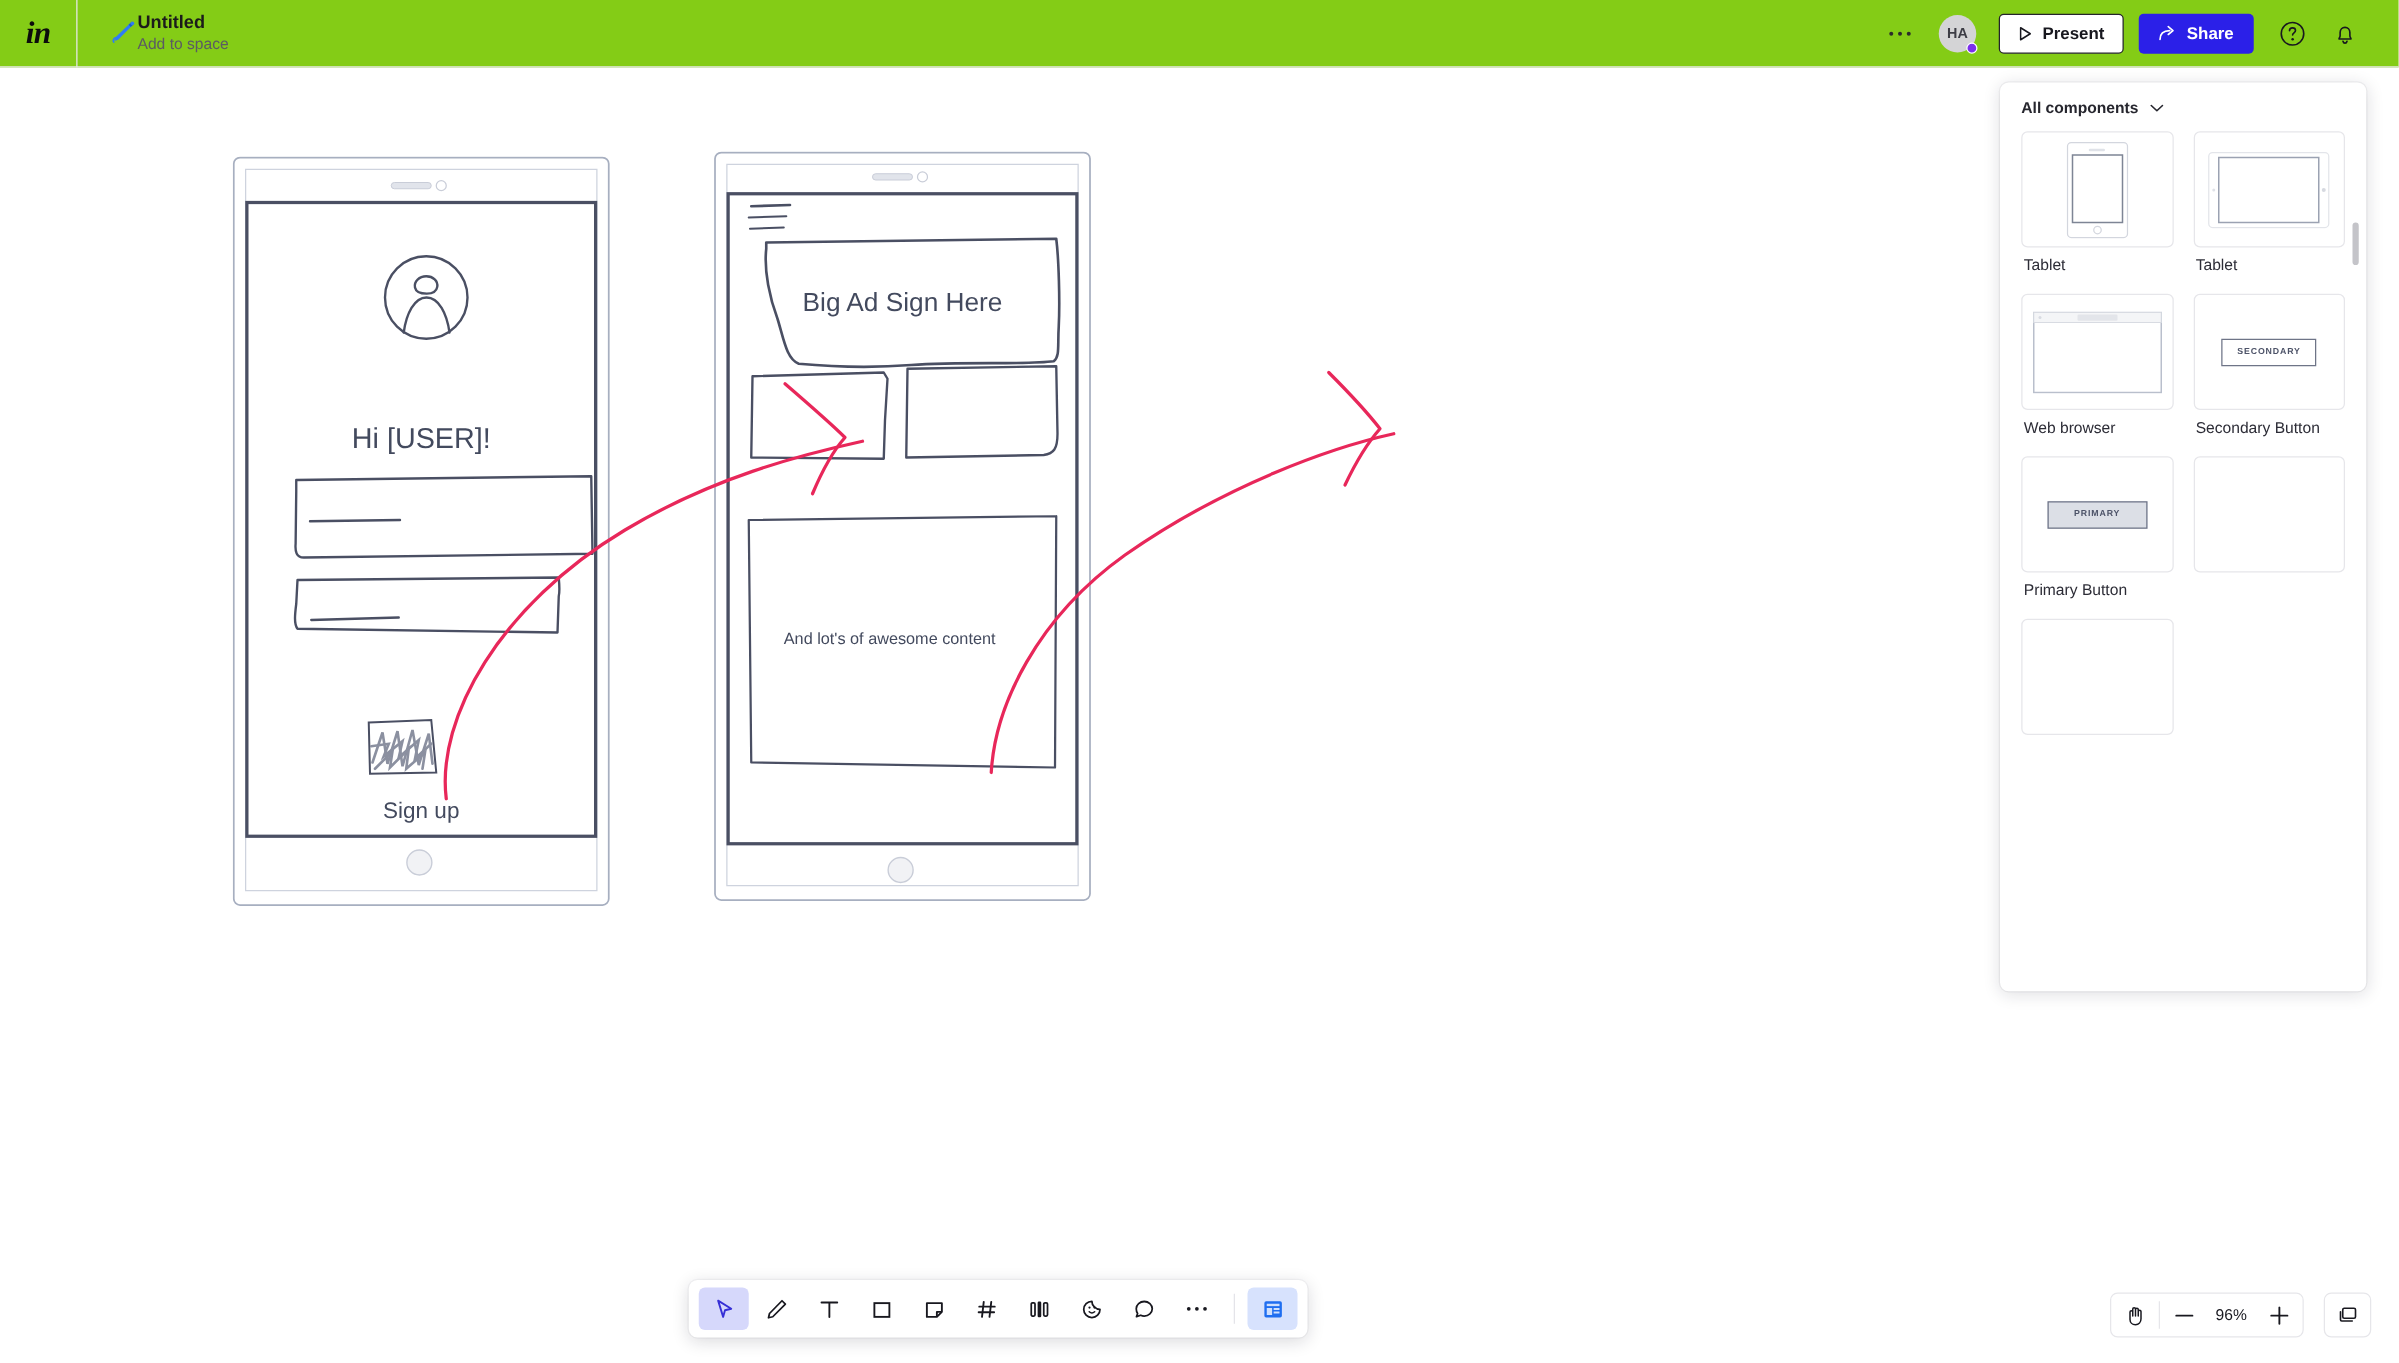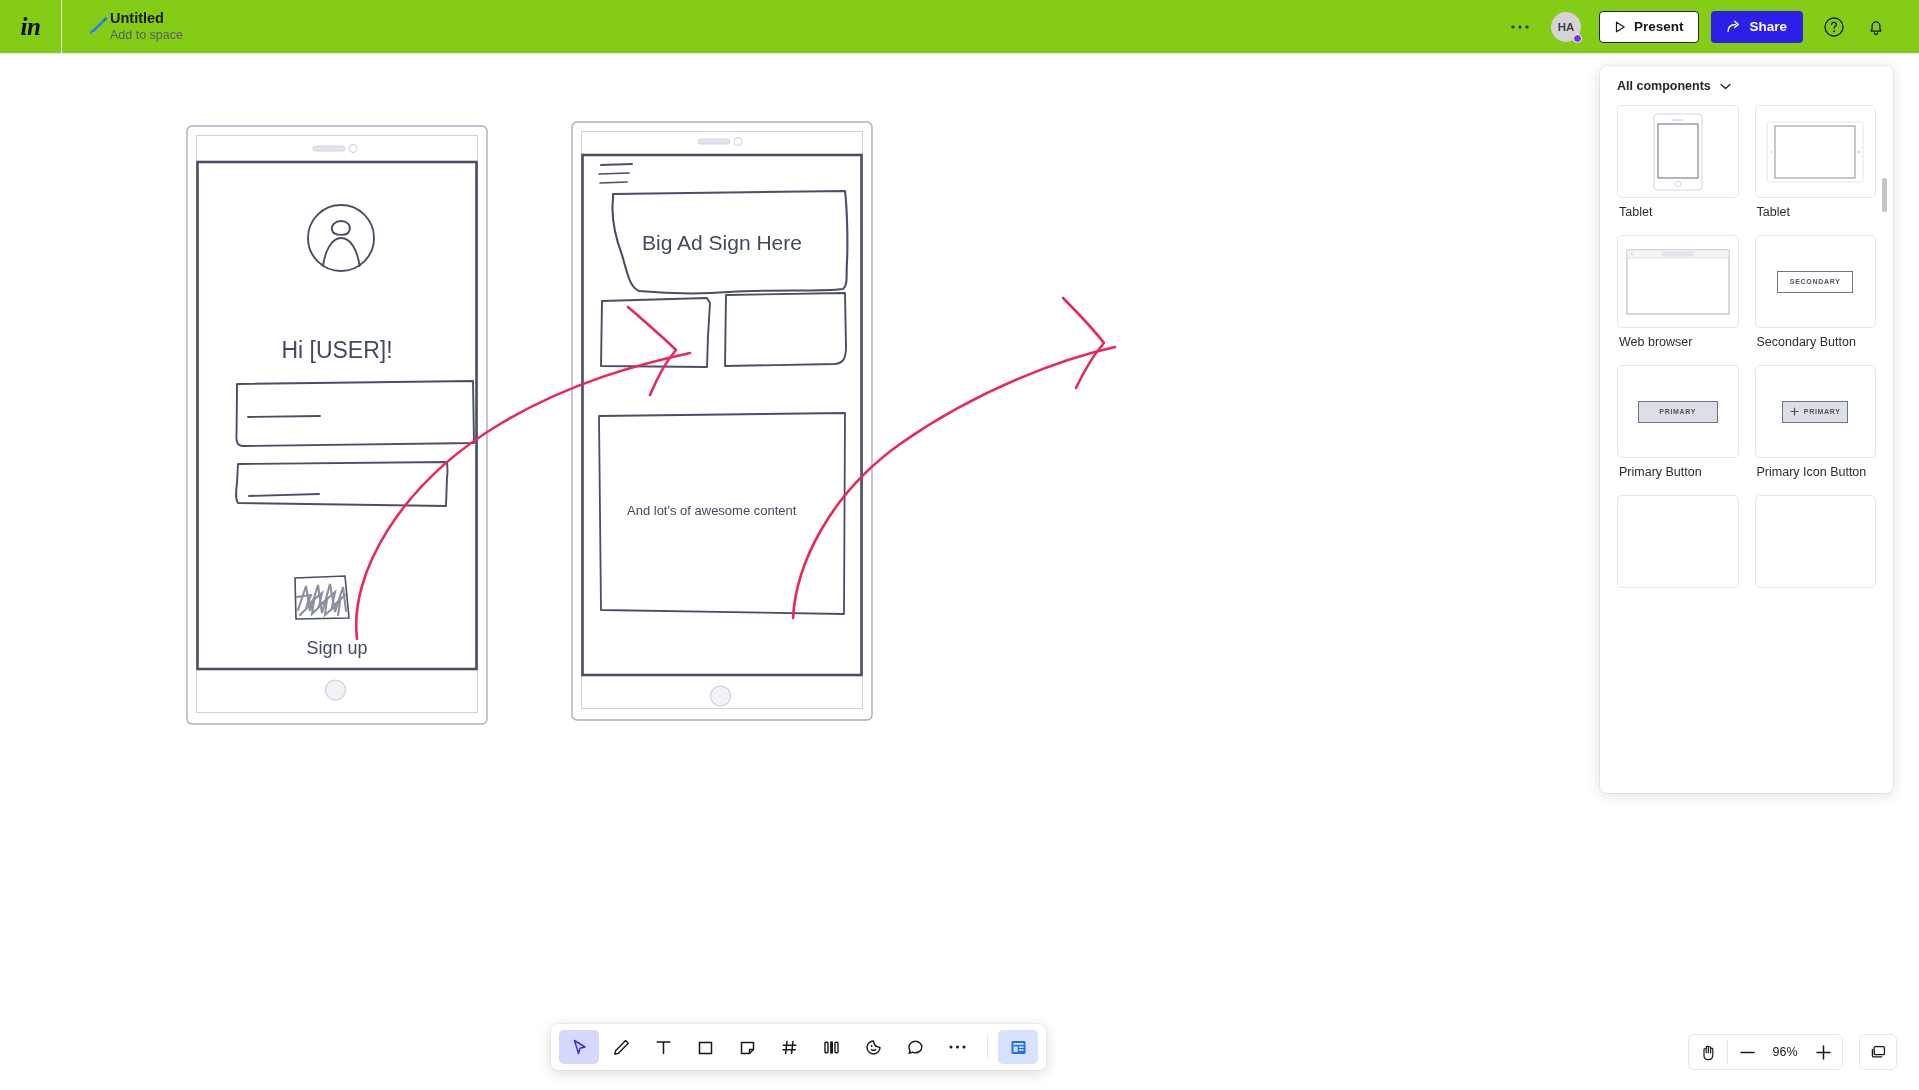--- a/index.html
+++ b/index.html
@@ -376,34 +376,20 @@
         <div class="cell">
           <div class="thumb">
             <div style="width:80px;height:22px;background:#dcdfe6;border:1.3px solid #6e7487;
                         display:flex;align-items:center;justify-content:center;">
               <span style="font-size:7px;font-weight:700;letter-spacing:.7px;color:#4d5368;">PRIMARY</span>
             </div>
           </div>
           <div class="cell-label">Primary Button</div>
         </div>
 
-        <div class="cell">
-          <div class="thumb">
-            <div style="width:66px;height:22px;background:#dcdfe6;border:1.3px solid #6e7487;
-                        display:flex;align-items:center;justify-content:center;gap:5px;">
-              <span>
-                <svg width="9" height="9" viewBox="0 0 9 9">
-                  <path d="M4.5 1 V8 M1 4.5 H8" stroke="#4d5368" stroke-width="1.2" stroke-linecap="round"></path>
-                </svg>
-              </span>
-              <span style="font-size:7px;font-weight:700;letter-spacing:.7px;color:#4d5368;">PRIMARY</span>
-            </div>
-          </div>
-          <div class="cell-label">Primary Icon Button</div>
-        </div>
 
         <div class="cell">
           <div class="thumb"></div>
         </div>
         <div class="cell">
           <div class="thumb"></div>
         </div>
       </div>
 
       <div class="panel-scroll">

